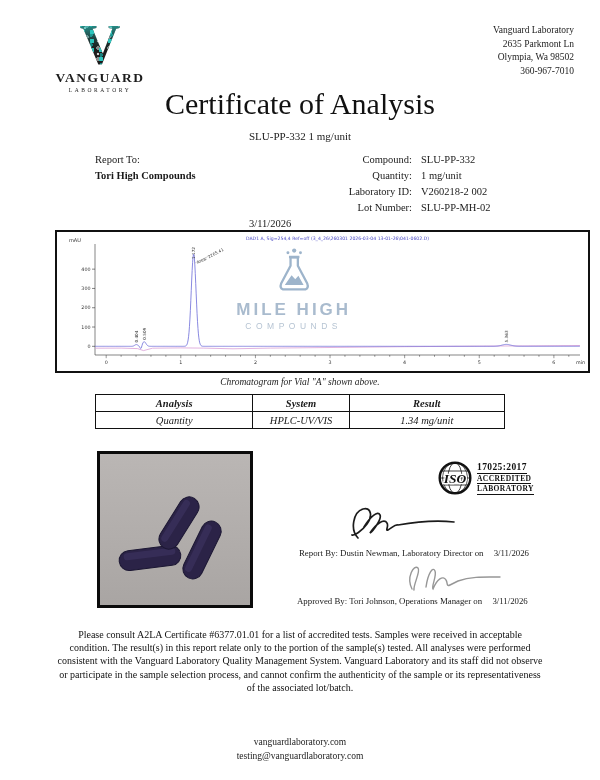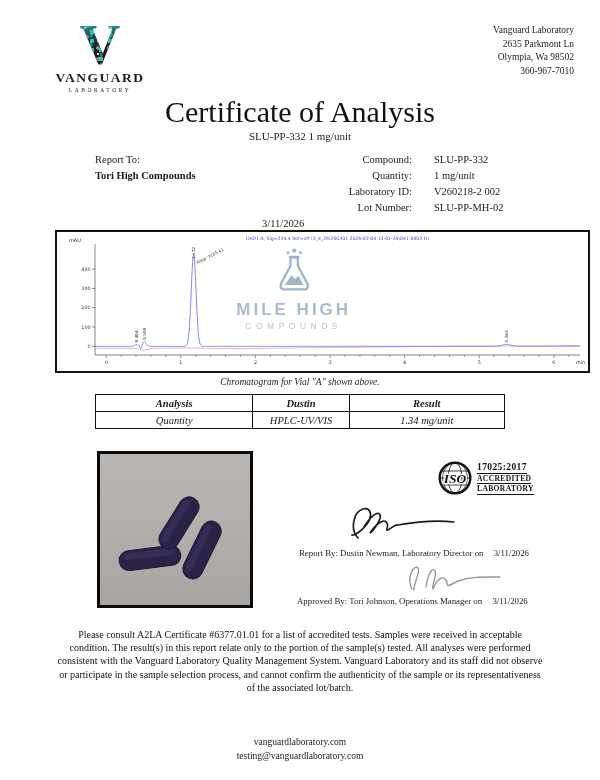--- a/index.html
+++ b/index.html
@@ -18,30 +18,30 @@
       radial-gradient(circle at 7px 6px, #8a8a8a 1.7px, transparent 2px),
       radial-gradient(circle at 5px 8px, #cfcfcf 1.3px, transparent 1.6px),
       radial-gradient(circle at 1px 5px, #17807c 1.7px, transparent 2px);
     background-size:auto,9px 9px,11px 11px,13px 13px,10px 10px;
     -webkit-background-clip:text; background-clip:text; color:transparent;
   }
   .logo-name { font-weight:bold; font-size:13.5px; letter-spacing:1.5px; color:#1d1d1d; margin-top:0px; }
   .logo-sub { font-size:5.5px; letter-spacing:2.6px; color:#222; margin-top:1px; }
   .address { position:absolute; right:26px; top:24px; text-align:right; font-size:9.5px; line-height:13.5px; color:#222; }
 
-  .title { position:absolute; left:0; top:95px; width:100%; text-align:center; font-size:30px; color:#111; }
+  .title { position:absolute; left:0; top:87px; width:100%; text-align:center; font-size:30px; color:#111; }
   .subtitle { position:absolute; left:0; top:130px; width:100%; text-align:center; font-size:11px; color:#222; }
 
   
   .report-to { position:absolute; left:95px; top:152px; font-size:10.5px; line-height:16px; }
   .report-to .name { font-weight:bold; }
   .details { position:absolute; left:240px; top:152px; font-size:10.5px; line-height:16px; }
   .details .row { display:flex; }
   .details .lbl { width:172px; text-align:right; }
-  .details .val { margin-left:22px; text-align:left; }
+  .details .val { margin-left:9px; text-align:left; }
 
   
   .chart-box { position:absolute; left:55px; top:230px; width:535px; height:143px; border:2px solid #111; background:#fff; }
   .chart-box svg.plot { position:absolute; left:0; top:0; z-index:2; }
   .watermark { position:absolute; left:50%; top:16px; transform:translateX(-62%); z-index:1; text-align:center; width:240px; pointer-events:none; }
   .wm-title { font-family:"Liberation Sans", sans-serif; font-weight:bold; font-size:17px; letter-spacing:3px; color:#a9bbce; margin-top:2px; }
   .wm-sub { font-family:"Liberation Sans", sans-serif; font-size:8.5px; letter-spacing:4.5px; color:#b6c4d3; margin-top:1px; }
   .caption { position:absolute; left:0; top:377px; width:100%; text-align:center; font-style:italic; font-size:9.5px; color:#222; }
 
   
@@ -201,21 +201,21 @@
 
   <table class="results">
     <colgroup>
         <col class="c1">
         <col class="c2">
         <col class="c3">
       </colgroup>
     <tbody>
         <tr>
       <th>Analysis</th>
-      <th>Dustin</th>
+      <th>System</th>
       <th>Result</th>
     </tr>
     <tr>
       <td>Quantity</td>
       <td>HPLC-UV/VIS</td>
       <td>1.34 mg/unit</td>
     </tr>
   </tbody>
     </table>
 

